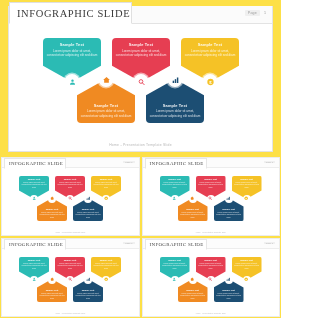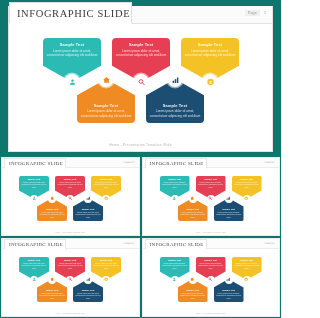--- a/index.html
+++ b/index.html
@@ -2,21 +2,21 @@
 <html><head>
 <meta charset="utf-8">
 <style>
   * { box-sizing: border-box; margin: 0; padding: 0; }
   html, body {
     width: 281px; height: 318px;
     background: #ffffff;
     font-family: "Liberation Sans", sans-serif;
     overflow: hidden;
   }
-  .page { width: 281px; height: 318px; position: relative; background: #0f766e; }
+  .page { width: 281px; height: 318px; position: relative; background: #fde047; }
 
   
   .main-panel {
     position: absolute; left: 8px; top: 6px;
     width: 265px; height: 146px;
     background: #ffffff;
     border: 1px solid #e3e3e3;
     border-top: none;
   }
   .tab-bar {

